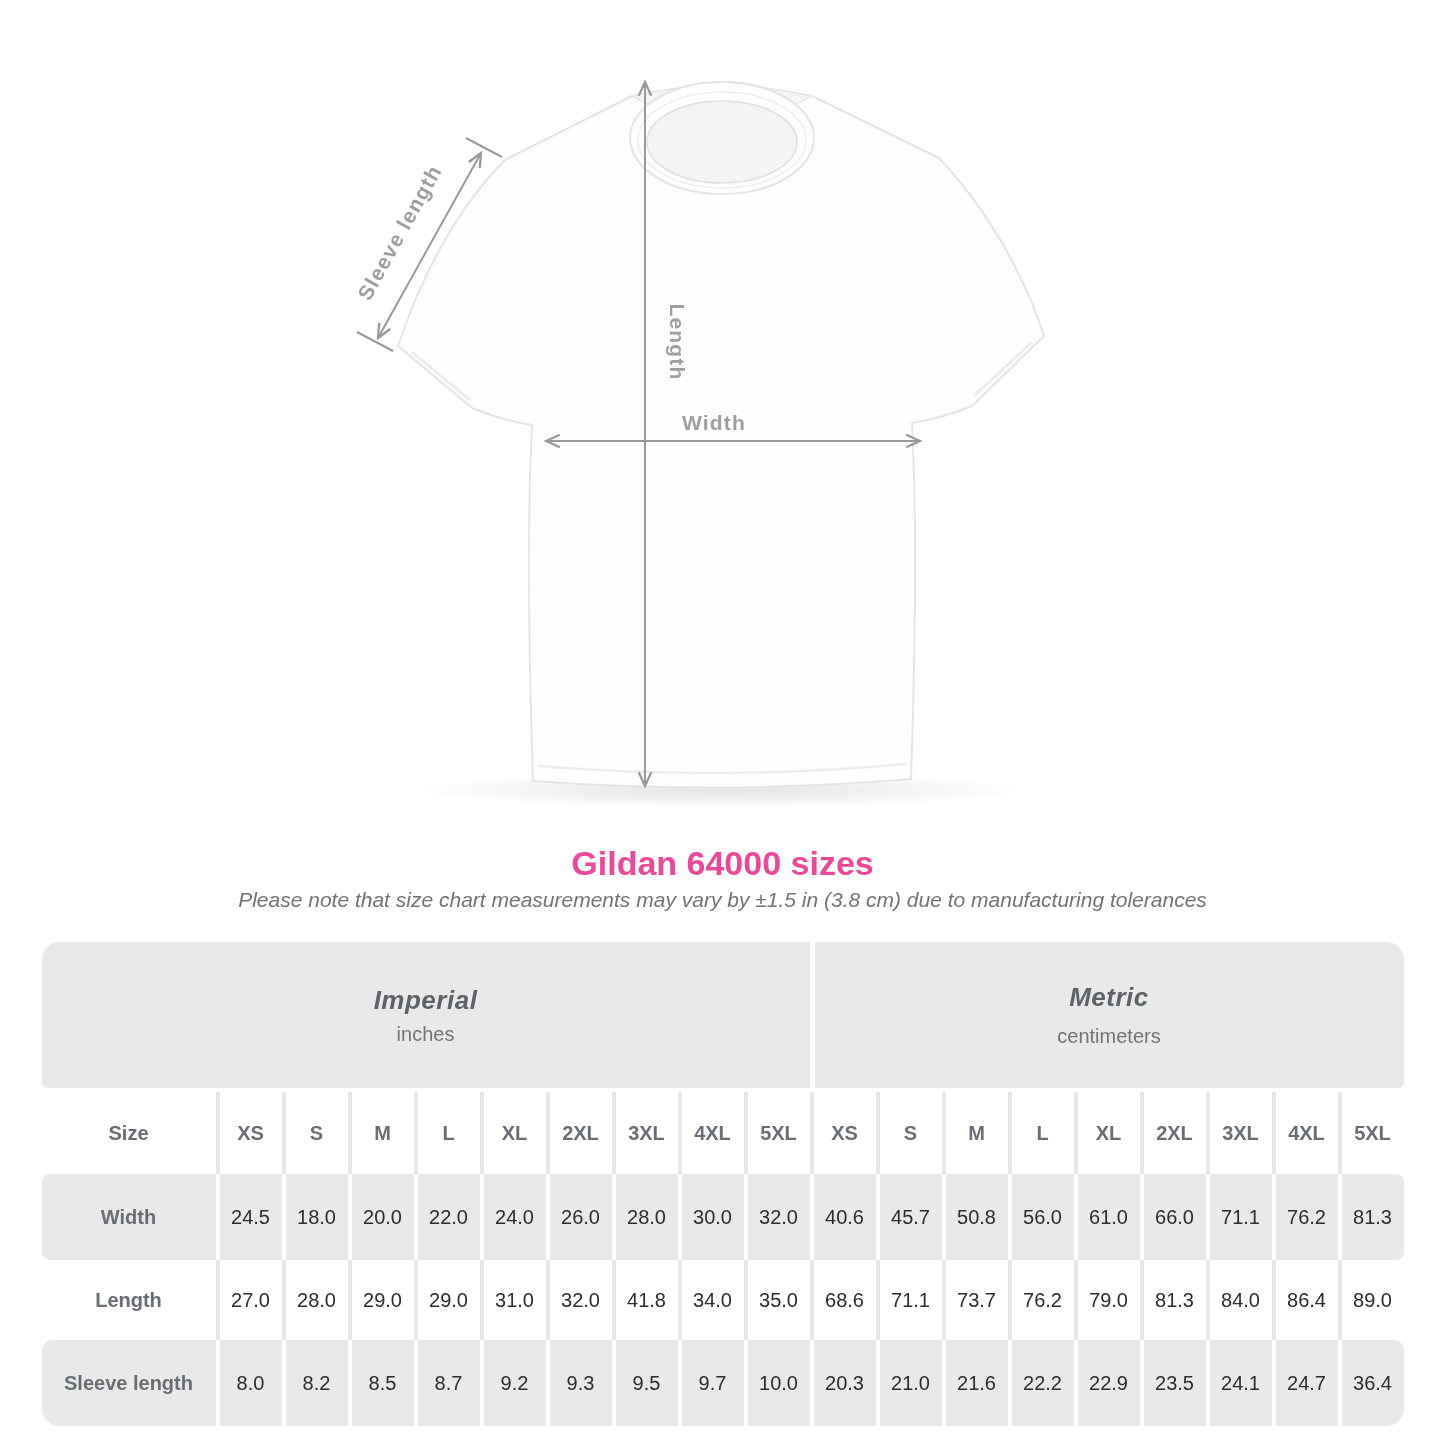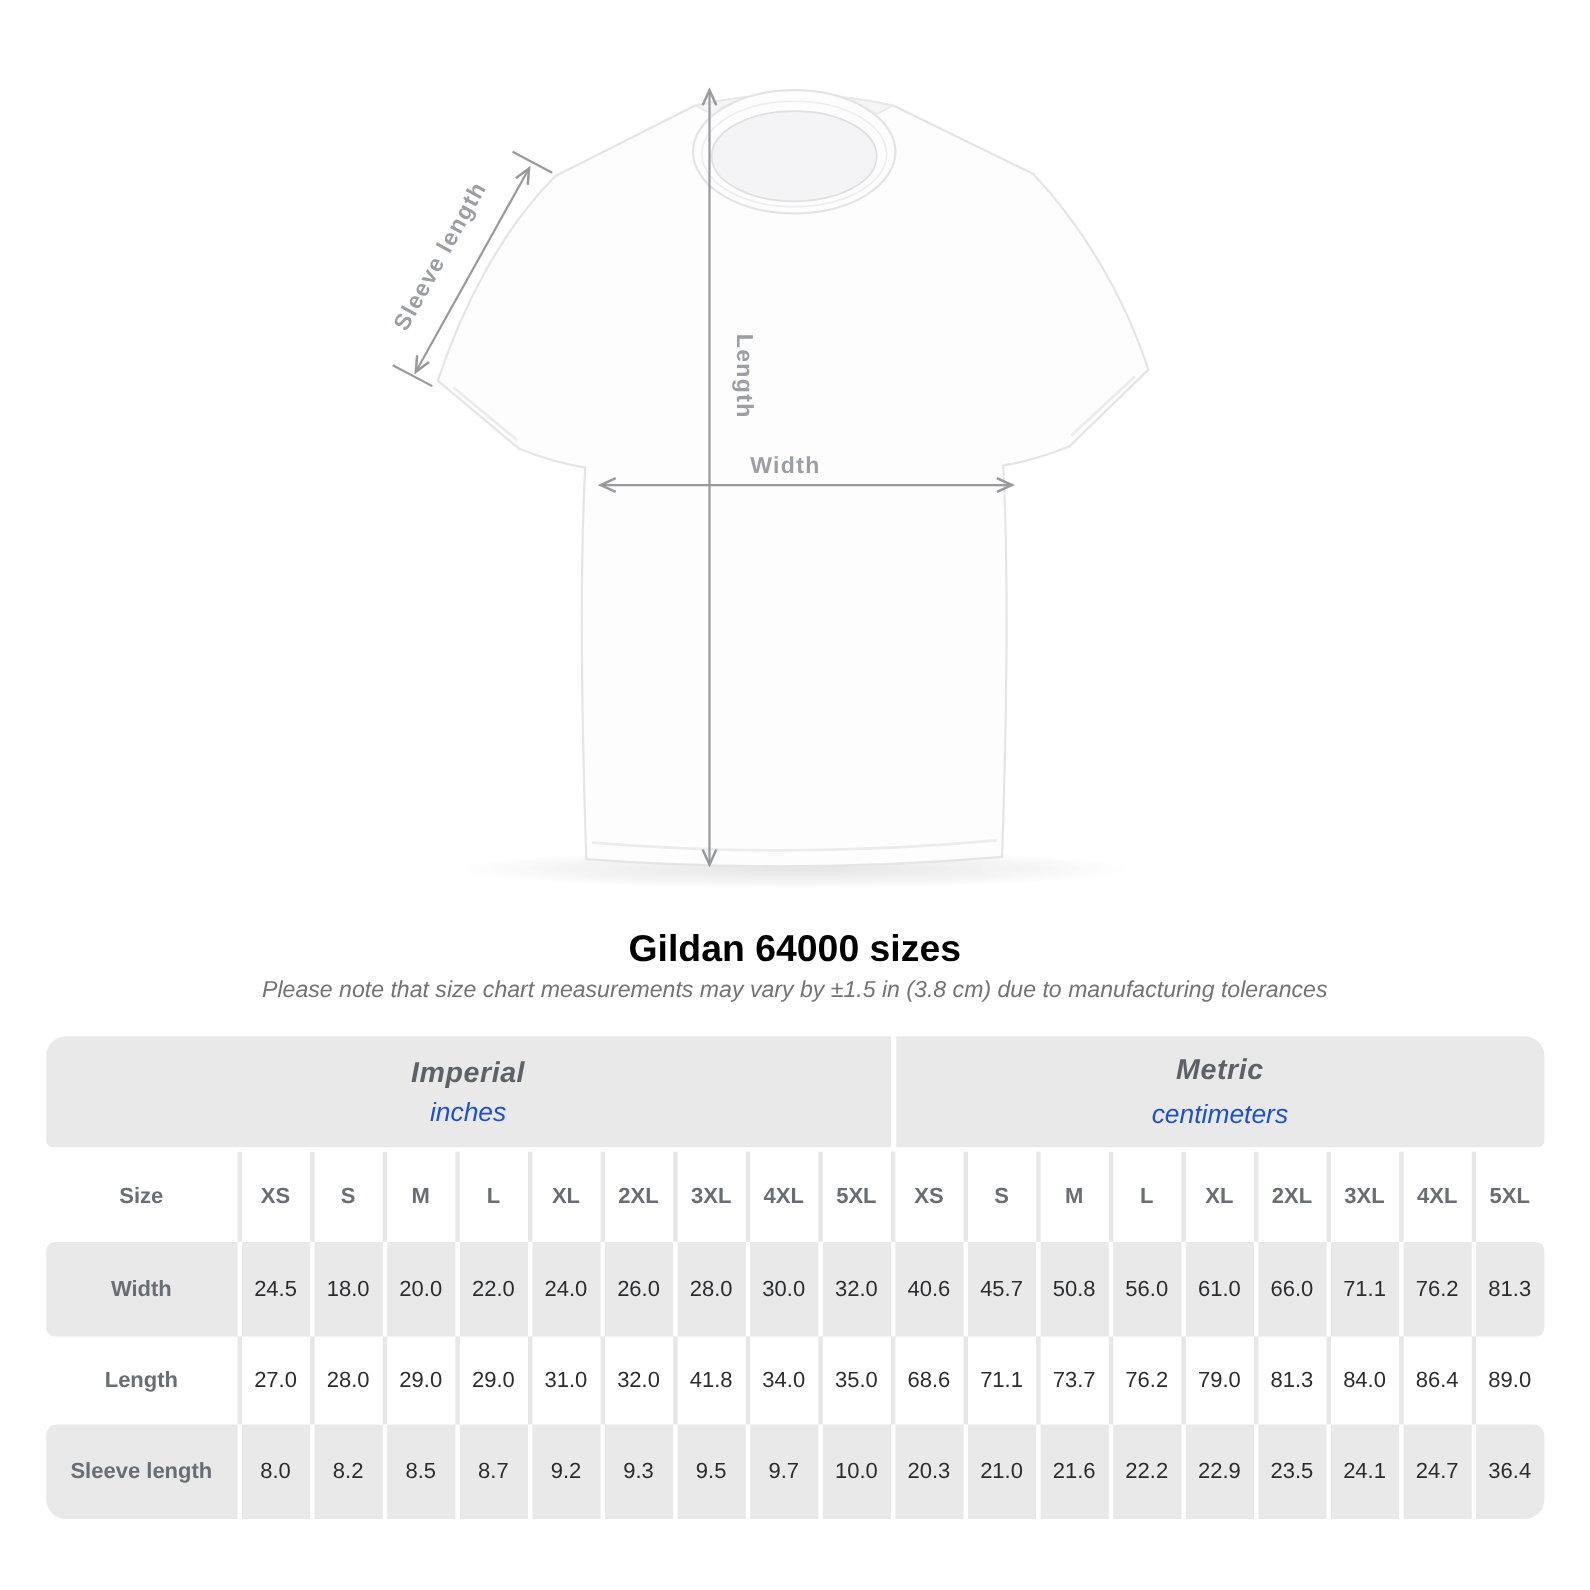--- a/index.html
+++ b/index.html
@@ -2,34 +2,34 @@
 <html><head>
 <meta charset="utf-8">
 <style>
   html,body{margin:0;padding:0;background:#ffffff;}
   body{width:1445px;height:1445px;font-family:"Liberation Sans",sans-serif;overflow:hidden;}
 
   .shirt-area{position:relative;width:1445px;height:828px;}
   .shirt-area svg{display:block;width:1445px;height:828px;}
 
   .title{margin:16px 0 6px 0;text-align:center;font-size:34px;line-height:38px;
-         font-weight:bold;color:#000000;}
+         font-weight:bold;color:#ec4899;}
   .note{margin:0 0 30px 0;text-align:center;font-style:italic;font-size:21px;
         color:#737373;}
 
   .size-table{width:1362px;margin:0 auto;}
   .grid{display:grid;grid-template-columns:174px repeat(18,1fr);}
   .group-row{margin-bottom:4px;}
-  .group{height:101px;background:#e9e9ea;display:flex;flex-direction:column;
+  .group{height:146px;background:#e9e9ea;display:flex;flex-direction:column;
          align-items:center;justify-content:center;gap:7px;}
   .group.imperial{grid-column:1 / span 10;border-radius:18px 0 0 6px;}
   .group.metric{grid-column:11 / span 9;border-left:5px solid #ffffff;
                 border-radius:0 18px 6px 0;gap:12px;}
   .g-name{font-size:26px;font-weight:bold;font-style:italic;color:#5c6267;letter-spacing:.5px;}
-  .g-unit{font-size:24px;font-style:italic;color:#1d4ed8;}
+  .g-unit{font-size:20px;color:#737373;}
 
   .row .cell{display:flex;align-items:center;justify-content:center;
              font-size:20px;color:#2b2c2e;}
   .row .cell:not(:first-child){border-left:4px solid #e7e7e8;}
   .row.gray{background:#e9e9ea;}
   .row.gray .cell:not(:first-child){border-left-color:#ffffff;}
   .r-head{height:82px;}
   .r-w{height:86px;border-radius:8px;}
   .r-l{height:80px;}
   .r-s{height:86px;border-radius:10px 10px 18px 18px;}

